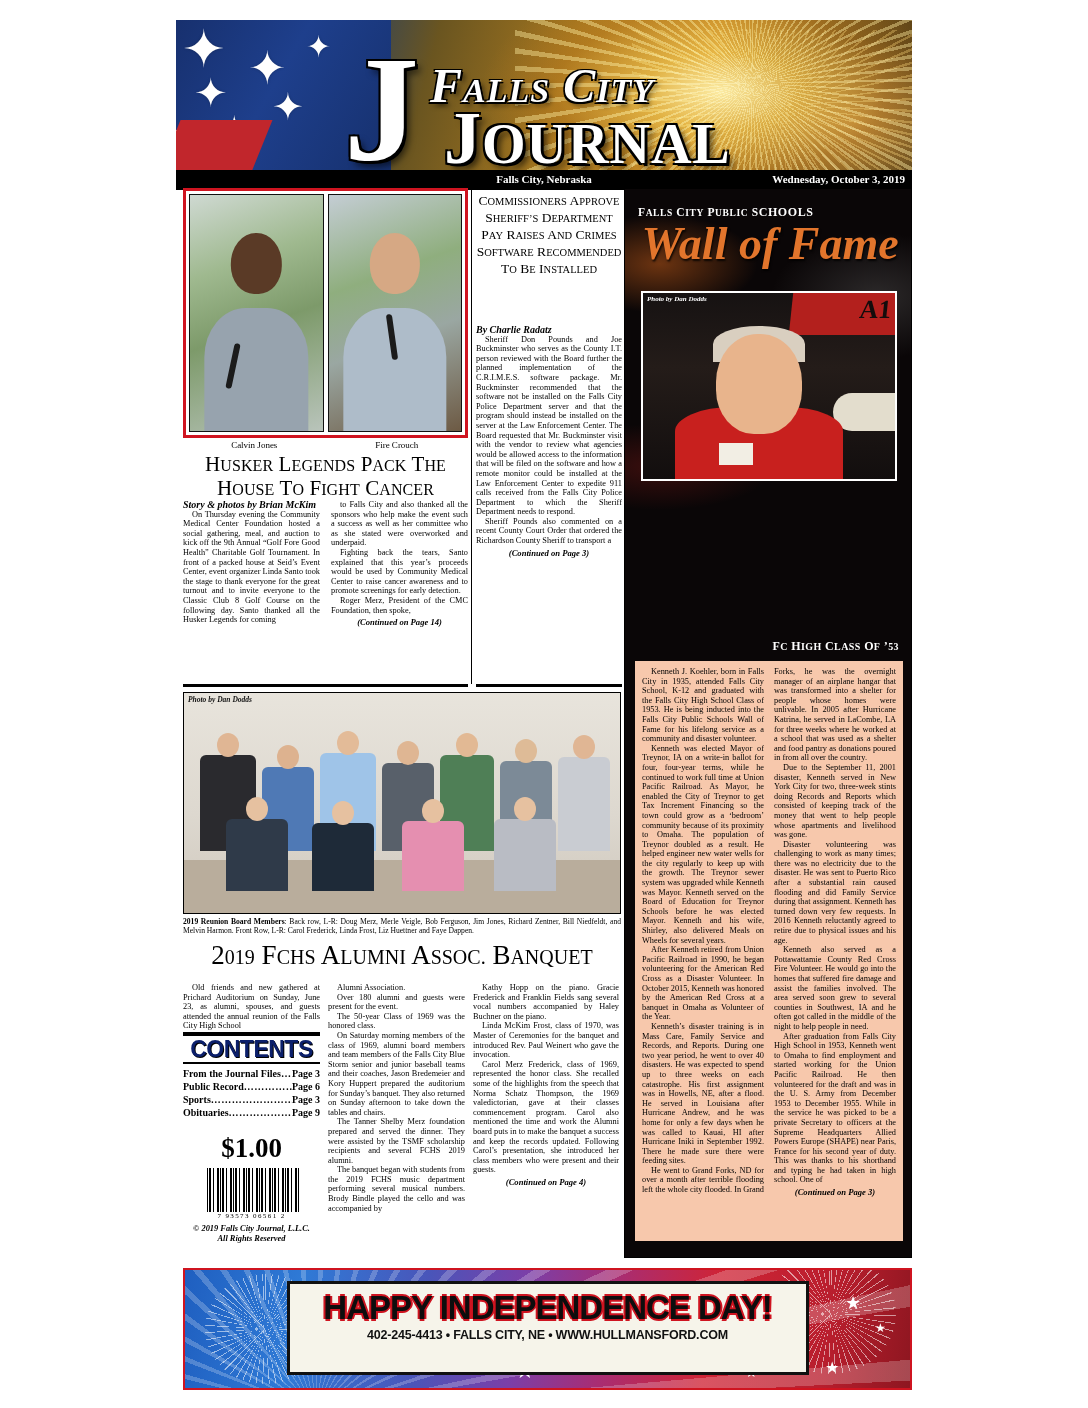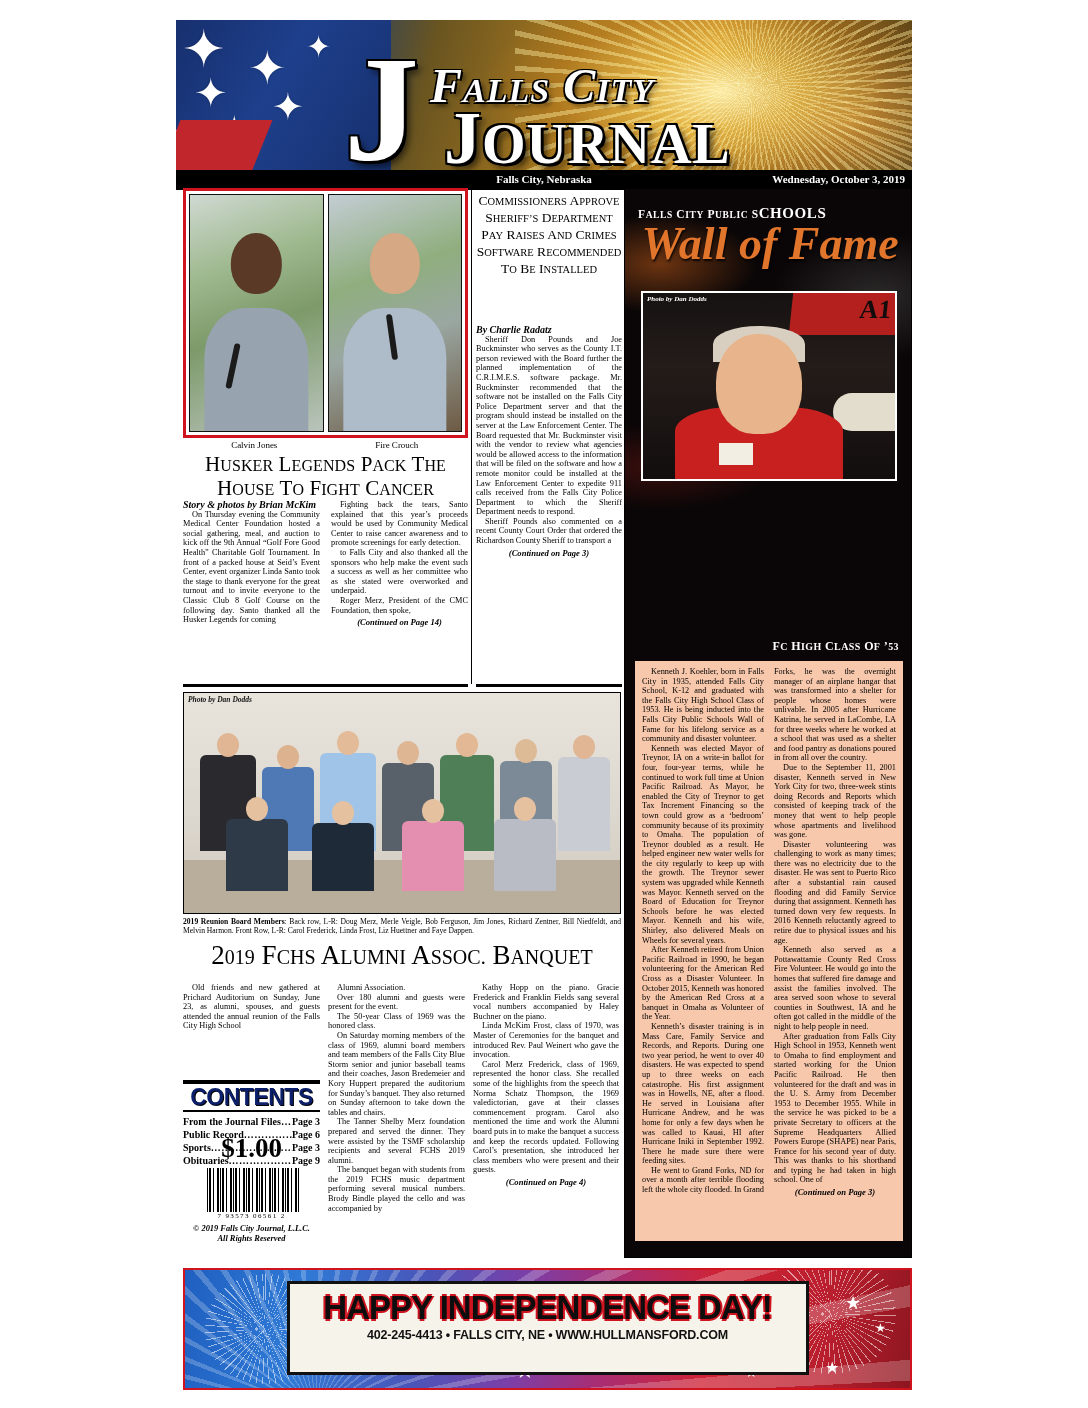--- a/index.html
+++ b/index.html
@@ -119,21 +119,21 @@
   .cap-grp b{font-weight:bold;}
 
   
   .hl-alum{position:absolute;left:183px;top:940px;width:438px;text-align:center;
     font-family:"Liberation Serif",serif;font-size:27px;line-height:30px;}
   .alum-c1{position:absolute;left:183px;top:983px;width:137px;height:60px;}
   .alum-c2{position:absolute;left:328px;top:983px;width:137px;height:272px;}
   .alum-c3{position:absolute;left:473px;top:983px;width:146px;height:272px;}
 
   
-  .contents{position:absolute;left:183px;top:1080px;width:137px;}
+  .contents{position:absolute;left:183px;top:1032px;width:137px;}
   .c-rule{width:100%;height:4px;background:#000;}
   .c-title{text-align:center;font-family:"Liberation Sans",sans-serif;font-weight:bold;font-size:23px;line-height:26px;
     color:#0b1f6b;-webkit-text-stroke:0;letter-spacing:-.5px;text-shadow:1px 1px 0 #000;}
   .c-rule2{width:100%;height:2px;background:#000;margin-bottom:3px;}
   .c-item{font-family:"Liberation Serif",serif;font-weight:bold;font-size:10px;line-height:13px;
     display:flex;justify-content:space-between;white-space:nowrap;overflow:hidden;}
   .c-item .lead{flex:1;overflow:hidden;letter-spacing:.5px;}
   .price{position:absolute;left:183px;top:1133px;width:137px;text-align:center;
     font-family:"Liberation Serif",serif;font-weight:bold;font-size:27px;}
   .barcode{position:absolute;left:207px;top:1168px;width:92px;height:44px;
@@ -207,40 +207,40 @@
   <div class="photo-names">
     <div>Calvin Jones</div>
     <div>Fire Crouch</div>
   </div>
 
   <div class="hl-husker"><span style="font-size: 21px;">H</span><span style="font-size: 16px;">USKER</span> <span style="font-size: 21px;">L</span><span style="font-size: 16px;">EGENDS</span> <span style="font-size: 21px;">P</span><span style="font-size: 16px;">ACK</span> <span style="font-size: 21px;">T</span><span style="font-size: 16px;">HE</span> <span style="font-size: 21px;">H</span><span style="font-size: 16px;">OUSE</span> <span style="font-size: 21px;">T</span><span style="font-size: 16px;">O</span> <span style="font-size: 21px;">F</span><span style="font-size: 16px;">IGHT</span> <span style="font-size: 21px;">C</span><span style="font-size: 16px;">ANCER</span></div>
 
   <div class="husker-cols col-text">
     <p class="byline">Story &amp; photos by Brian McKim</p>
     <p>On Thursday evening the Community Medical Center Foundation hosted a social gathering, meal, and auction to kick off the 9th Annual “Golf Fore Good Health” Charitable Golf Tournament. In front of a packed house at Seid’s Event Center, event organizer Linda Santo took the stage to thank everyone for the great turnout and to invite everyone to the Classic Club 8 Golf Course on the following day. Santo thanked all the Husker Legends for coming</p>
+    <p>to Falls City and also thanked all the sponsors who help make the event such a success as well as her committee who as she stated were overworked and underpaid.</p>
     <p>Fighting back the tears, Santo explained that this year’s proceeds would be used by Community Medical Center to raise cancer awareness and to promote screenings for early detection.</p>
-    <p>to Falls City and also thanked all the sponsors who help make the event such a success as well as her committee who as she stated were overworked and underpaid.</p>
     <p>Roger Merz, President of the CMC Foundation, then spoke,</p>
     <p class="cont">(Continued on Page 14)</p>
   </div>
   <div class="rule-h"></div>
 
   <div class="vrule" style="left:471px;top:190px;height:494px;"></div>
   <div class="hl-comm"><span style="font-size: 13.5px;">C</span><span style="font-size: 10.5px;">OMMISSIONERS</span> <span style="font-size: 13.5px;">A</span><span style="font-size: 10.5px;">PPROVE</span> <span style="font-size: 13.5px;">S</span><span style="font-size: 10.5px;">HERIFF’S</span> <span style="font-size: 13.5px;">D</span><span style="font-size: 10.5px;">EPARTMENT</span> <span style="font-size: 13.5px;">P</span><span style="font-size: 10.5px;">AY</span> <span style="font-size: 13.5px;">R</span><span style="font-size: 10.5px;">AISES</span> <span style="font-size: 13.5px;">A</span><span style="font-size: 10.5px;">ND</span> <span style="font-size: 13.5px;">C</span><span style="font-size: 10.5px;">RIMES</span> <span style="font-size: 13.5px;">S</span><span style="font-size: 10.5px;">OFTWARE</span> <span style="font-size: 13.5px;">R</span><span style="font-size: 10.5px;">ECOMMENDED</span> <span style="font-size: 13.5px;">T</span><span style="font-size: 10.5px;">O</span> <span style="font-size: 13.5px;">B</span><span style="font-size: 10.5px;">E</span> <span style="font-size: 13.5px;">I</span><span style="font-size: 10.5px;">NSTALLED</span></div>
   <div class="comm-body col-text">
     <p class="byline">By Charlie Radatz</p>
     <p>Sheriff Don Pounds and Joe Buckminster who serves as the County I.T. person reviewed with the Board further the planned implementation of the C.R.I.M.E.S. software package. Mr. Buckminster recommended that the software not be installed on the Falls City Police Department server and that the program should instead be installed on the server at the Law Enforcement Center. The Board requested that Mr. Buckminster visit with the vendor to review what agencies would be allowed access to the information that will be filed on the software and how a remote monitor could be installed at the Law Enforcement Center to expedite 911 calls received from the Falls City Police Department to which the Sheriff Department needs to respond.</p>
     <p>Sheriff Pounds also commented on a recent County Court Order that ordered the Richardson County Sheriff to transport a</p>
     <p class="cont">(Continued on Page 3)</p>
   </div>
   <div class="rule-c"></div>
 
   <div class="wof">
     <div class="wof-bg"></div>
-    <div class="wof-school"><span style="font-size: 11.5px;">F</span><span style="font-size: 9.5px;">ALLS</span> <span style="font-size: 11.5px;">C</span><span style="font-size: 9.5px;">ITY</span> <span style="font-size: 11.5px;">P</span><span style="font-size: 9.5px;">UBLIC</span> <span style="font-size: 11.5px;">S</span><span style="font-size: 15px; font-family: Liberation Serif, serif;">CHOOLS</span></div>
+    <div class="wof-school"><span style="font-size: 11.5px;">F</span><span style="font-size: 9.5px;">ALLS</span> <span style="font-size: 11.5px;">C</span><span style="font-size: 9.5px;">ITY</span> <span style="font-size: 11.5px;">P</span><span style="font-size: 9.5px;">UBLIC</span> <span style="font-size: 11.5px;">S</span><span style="font-size: 12px; font-family: Liberation Serif, serif;">CHOOLS</span></div>
     <div class="wof-title">Wall of Fame</div>
 
     <div class="wof-photo">
       <div class="banner">
         <b>A1</b>
       </div>
       <div class="arm"></div>
       <div class="shirt"></div>
       <div class="hair"></div>
       <div class="face"></div>
@@ -252,21 +252,21 @@
 
     <div class="wof-article">
       <div class="col-text">
         <p>Kenneth J. Koehler, born in Falls City in 1935, attended Falls City School, K-12 and graduated with the Falls City High School Class of 1953. He is being inducted into the Falls City Public Schools Wall of Fame for his lifelong service as a community and disaster volunteer.</p>
         <p>Kenneth was elected Mayor of Treynor, IA on a write-in ballot for four, four-year terms, while he continued to work full time at Union Pacific Railroad. As Mayor, he enabled the City of Treynor to get Tax Increment Financing so the town could grow as a ‘bedroom’ community because of its proximity to Omaha. The population of Treynor doubled as a result. He helped engineer new water wells for the city regularly to keep up with the growth. The Treynor sewer system was upgraded while Kenneth was Mayor. Kenneth served on the Board of Education for Treynor Schools before he was elected Mayor. Kenneth and his wife, Shirley, also delivered Meals on Wheels for several years.</p>
         <p>After Kenneth retired from Union Pacific Railroad in 1990, he began volunteering for the American Red Cross as a Disaster Volunteer. In October 2015, Kenneth was honored by the American Red Cross at a banquet in Omaha as Volunteer of the Year.</p>
         <p>Kenneth’s disaster training is in Mass Care, Family Service and Records, and Reports. During one two year period, he went to over 40 disasters. He was expected to spend up to three weeks on each catastrophe. His first assignment was in Howells, NE, after a flood. He served in Louisiana after Hurricane Andrew, and he was home for only a few days when he was called to Kauai, HI after Hurricane Iniki in September 1992. There he made sure there were feeding sites.</p>
         <p>He went to Grand Forks, ND for over a month after terrible flooding left the whole city flooded. In Grand Forks, he was the overnight manager of an airplane hangar that was transformed into a shelter for people whose homes were unlivable. In 2005 after Hurricane Katrina, he served in LaCombe, LA for three weeks where he worked at a school that was used as a shelter and food pantry as donations poured in from all over the country.</p>
         <p>Due to the September 11, 2001 disaster, Kenneth served in New York City for two, three-week stints doing Records and Reports which consisted of keeping track of the money that went to help people whose apartments and livelihood was gone.</p>
         <p>Disaster volunteering was challenging to work as many times; there was no electricity due to the disaster. He was sent to Puerto Rico after a substantial rain caused flooding and did Family Service during that assignment. Kenneth has turned down very few requests. In 2016 Kenneth reluctantly agreed to retire due to physical issues and his age.</p>
-        <p>Kenneth also served as a Pottawattamie County Red Cross Fire Volunteer. He would go into the homes that suffered fire damage and assist the families involved. The area served soon whose to several counties in Southwest, IA and he often got called in the middle of the night to help people in need.</p>
+        <p>Kenneth also served as a Pottawattamie County Red Cross Fire Volunteer. He would go into the homes that suffered fire damage and assist the families involved. The area served soon grew to several counties in Southwest, IA and he often got called in the middle of the night to help people in need.</p>
         <p>After graduation from Falls City High School in 1953, Kenneth went to Omaha to find employment and started working for the Union Pacific Railroad. He then volunteered for the draft and was in the U. S. Army from December 1953 to December 1955. While in the service he was picked to be a private Secretary to officers at the Supreme Headquarters Allied Powers Europe (SHAPE) near Paris, France for his second year of duty. This was thanks to his shorthand and typing he had taken in high school. One of</p>
         <p class="cont">(Continued on Page 3)</p>
       </div>
     </div>
   </div>
 
   <div class="grp">
     <div class="floor"></div>
     <div class="person" style="left:16px;top:62px;width:56px;height:96px;background:#2a2a2e;">
         <span class="h" style="background:#e0b694;"></span>

